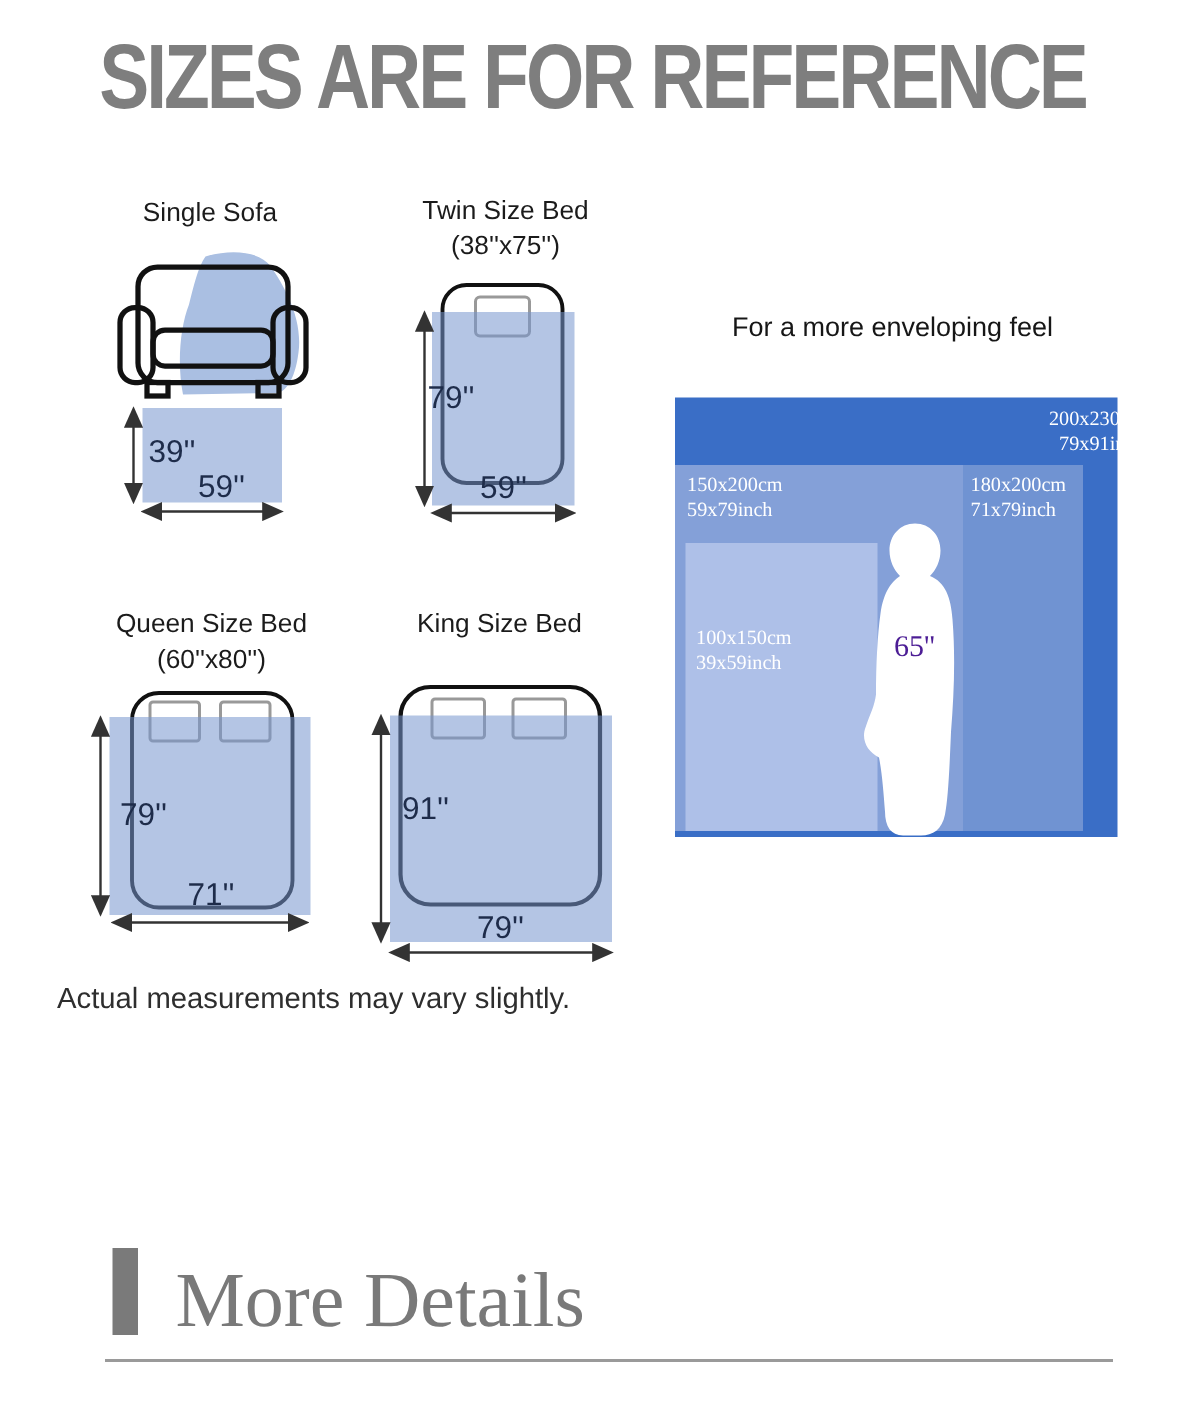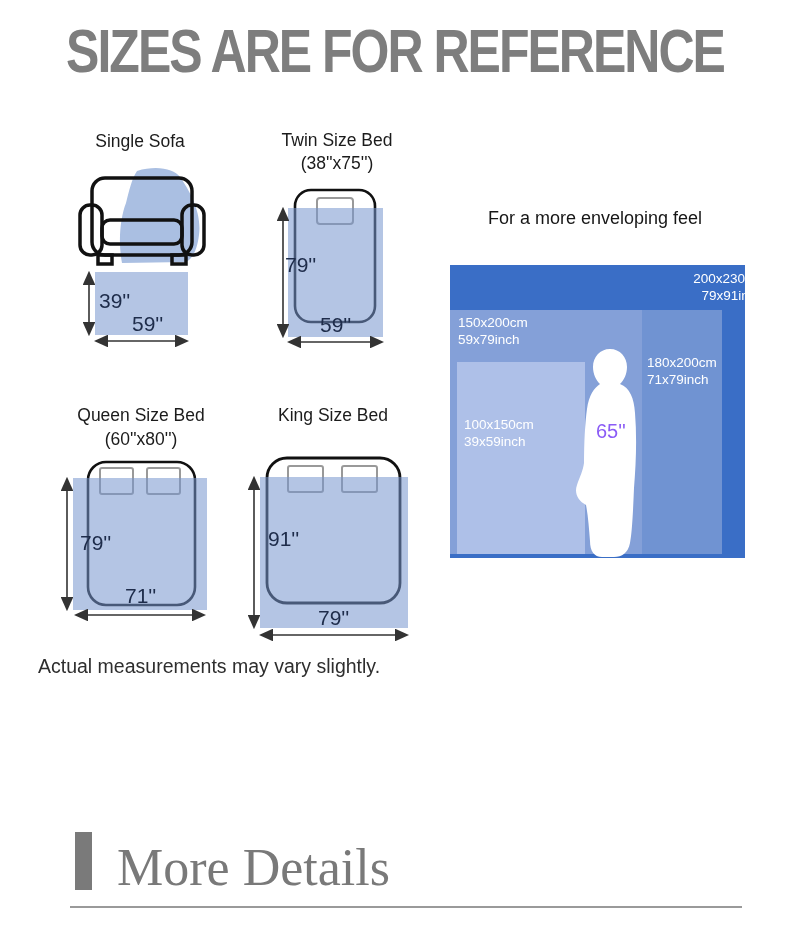--- a/index.html
+++ b/index.html
@@ -9,26 +9,26 @@
   
   .title{left:0;top:16px;width:790px;text-align:center;color:#7e7e7e;
          font-size:50px;font-weight:bold;letter-spacing:-2px;white-space:nowrap;
          transform:scale(1.0,1.22);transform-origin:center top;}
   
   .dlabel{font-size:17.5px;color:#1b1b1b;text-align:center;width:170px;white-space:nowrap;}
   
   svg{display:block;}
   svg text{font-family:"Liberation Sans",sans-serif;fill:#1e2c4a;font-size:21px;}
   
-  .panel{left:450px;top:265px;width:321px;height:293px;}
+  .panel{left:450px;top:265px;width:321px;height:293px;font-family:Liberation Serif, serif;}
   .panel .layer{position:absolute;}
   .plabel{position:absolute;color:#ffffff;font-size:13.5px;line-height:16.5px;white-space:nowrap;}
   .panel-heading{left:440px;top:207px;width:310px;text-align:center;color:#161616;
                  font-size:18px;line-height:22.5px;white-space:nowrap;}
-  .person-h{position:absolute;left:146px;top:155px;color:#8b5cf6;font-size:20px;}
+  .person-h{position:absolute;left:146px;top:155px;color:#4c1d95;font-size:20px;}
   
   .disclaimer{left:38px;top:650px;width:740px;font-size:19.5px;line-height:33px;color:#2e2e2e;}
   
   .md-bar{left:75px;top:832px;width:17px;height:58px;background:#7a7a7a;}
   .md-text{left:117px;top:838px;font-family:"Liberation Serif",serif;font-size:52px;color:#797979;white-space:nowrap;}
   .md-line{left:70px;top:906px;width:672px;height:2px;background:#9a9a9a;}
 </style>
 </head>
 <body>
 
@@ -139,21 +139,21 @@
     </svg>
 
     <div class="plabel" style="right:8px;top:6px;text-align:right;">
       <div>200x230cm</div>
       <div>79x91inch</div>
     </div>
     <div class="plabel" style="left:8px;top:50px;">
       <div>150x200cm</div>
       <div>59x79inch</div>
     </div>
-    <div class="plabel" style="left:197px;top:50px;margin-top:40px;">
+    <div class="plabel" style="left:197px;top:50px;">
       <div>180x200cm</div>
       <div>71x79inch</div>
     </div>
     <div class="plabel" style="left:14px;top:120px;margin-top:32px;">
       <div>100x150cm</div>
       <div>39x59inch</div>
     </div>
 
     <div class="person-h">65''</div>
   </div>

